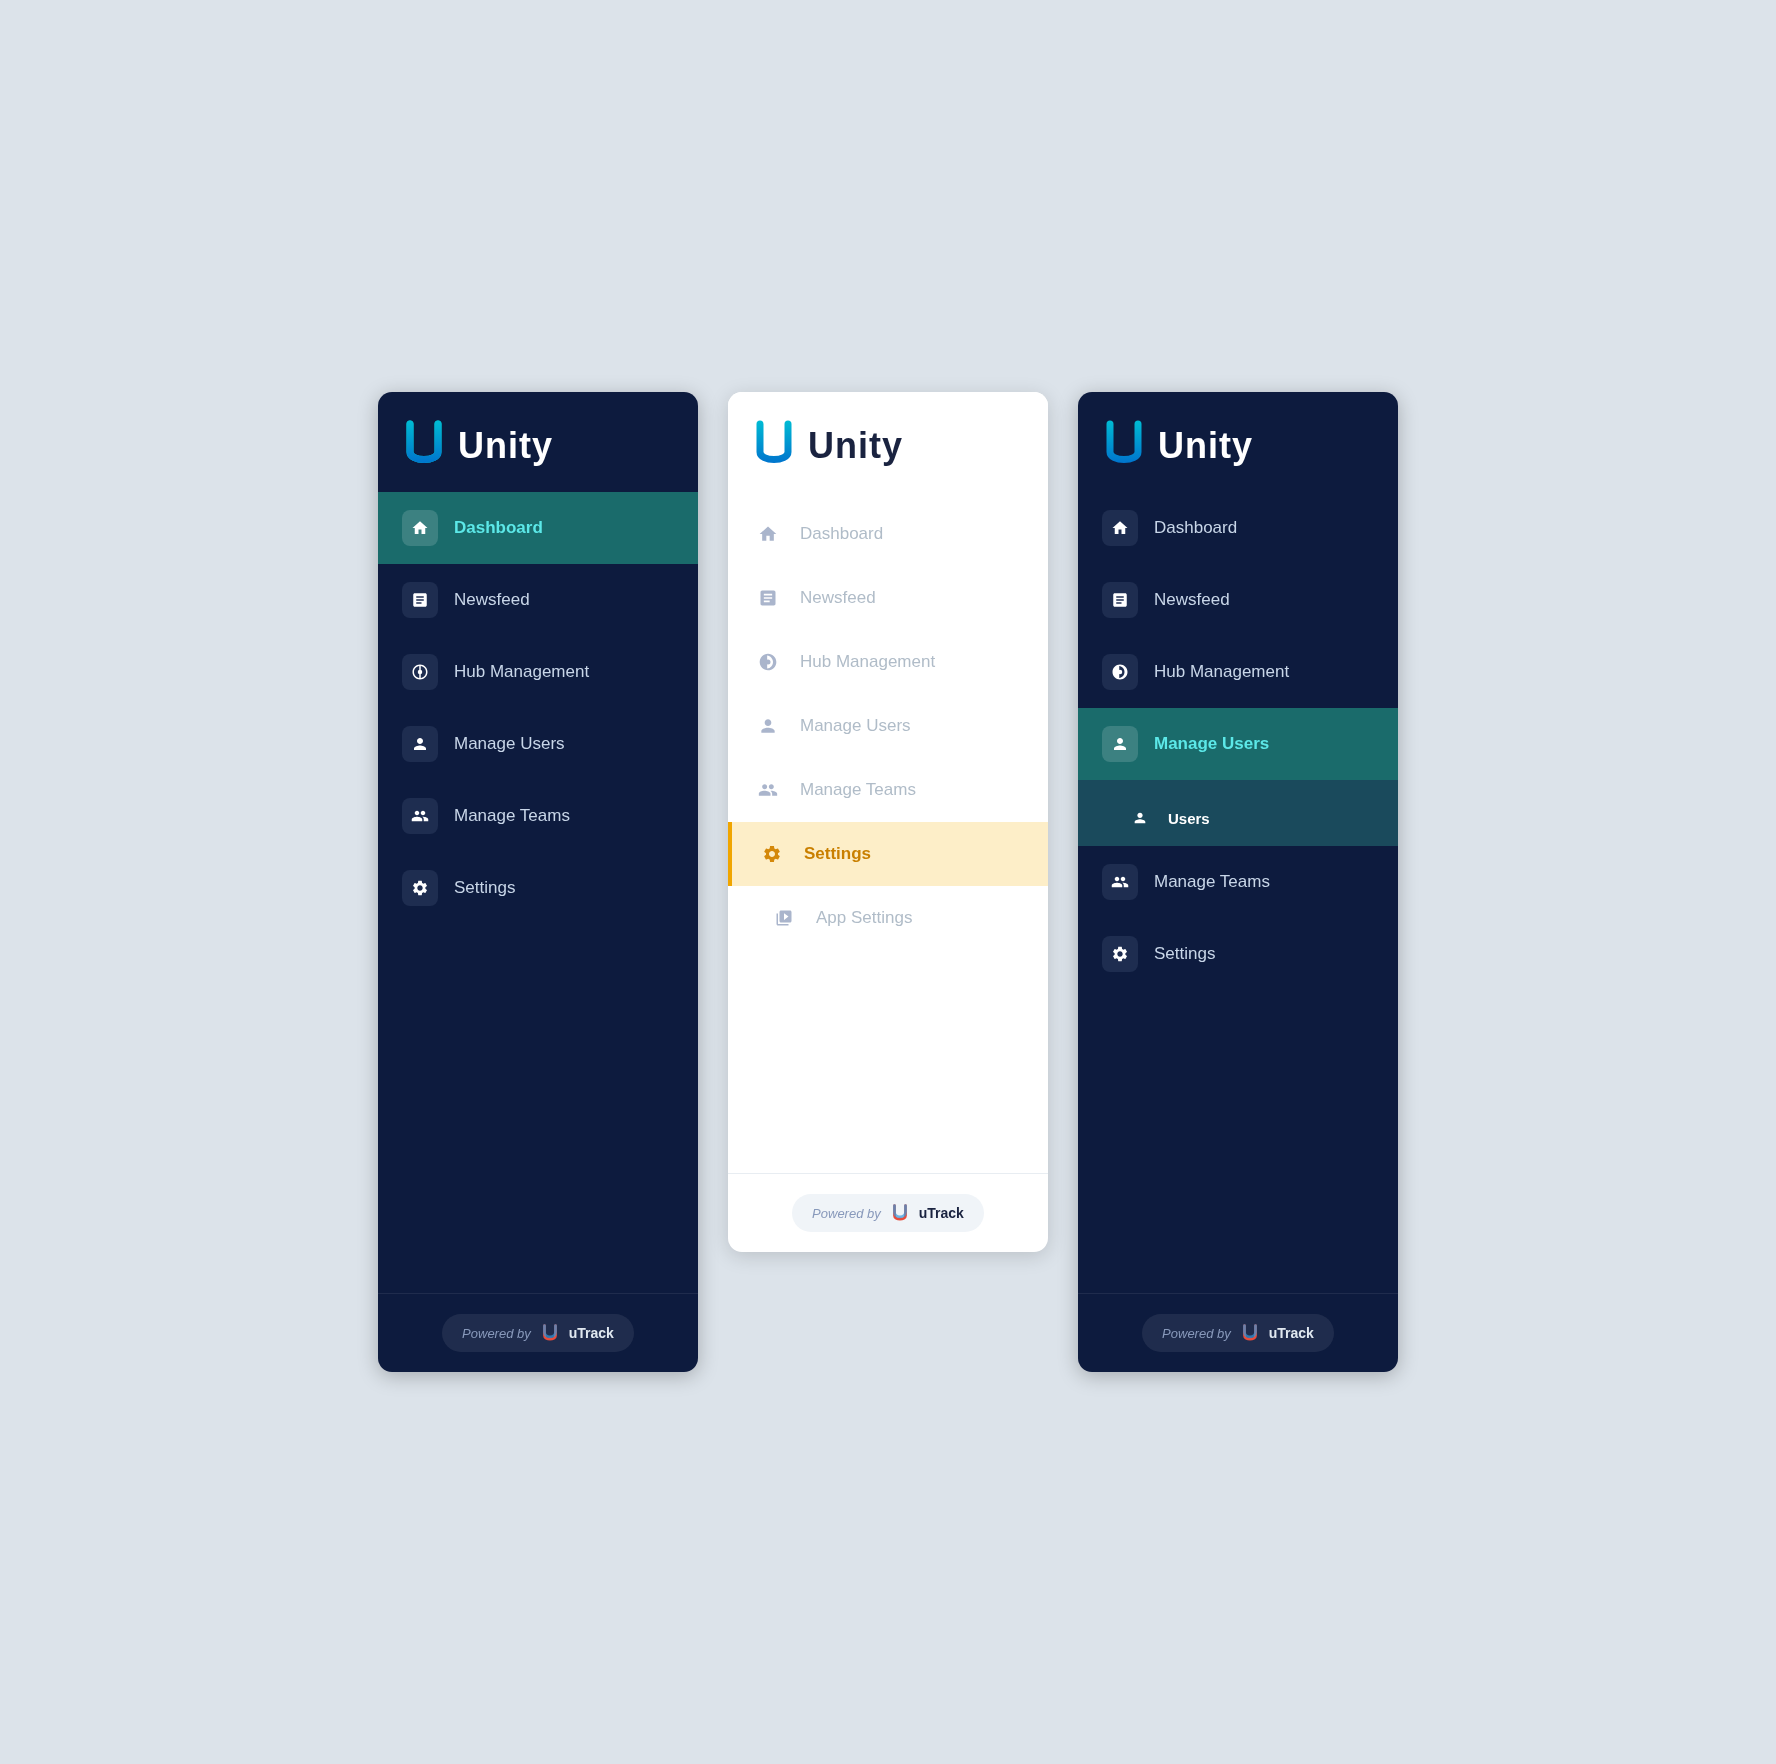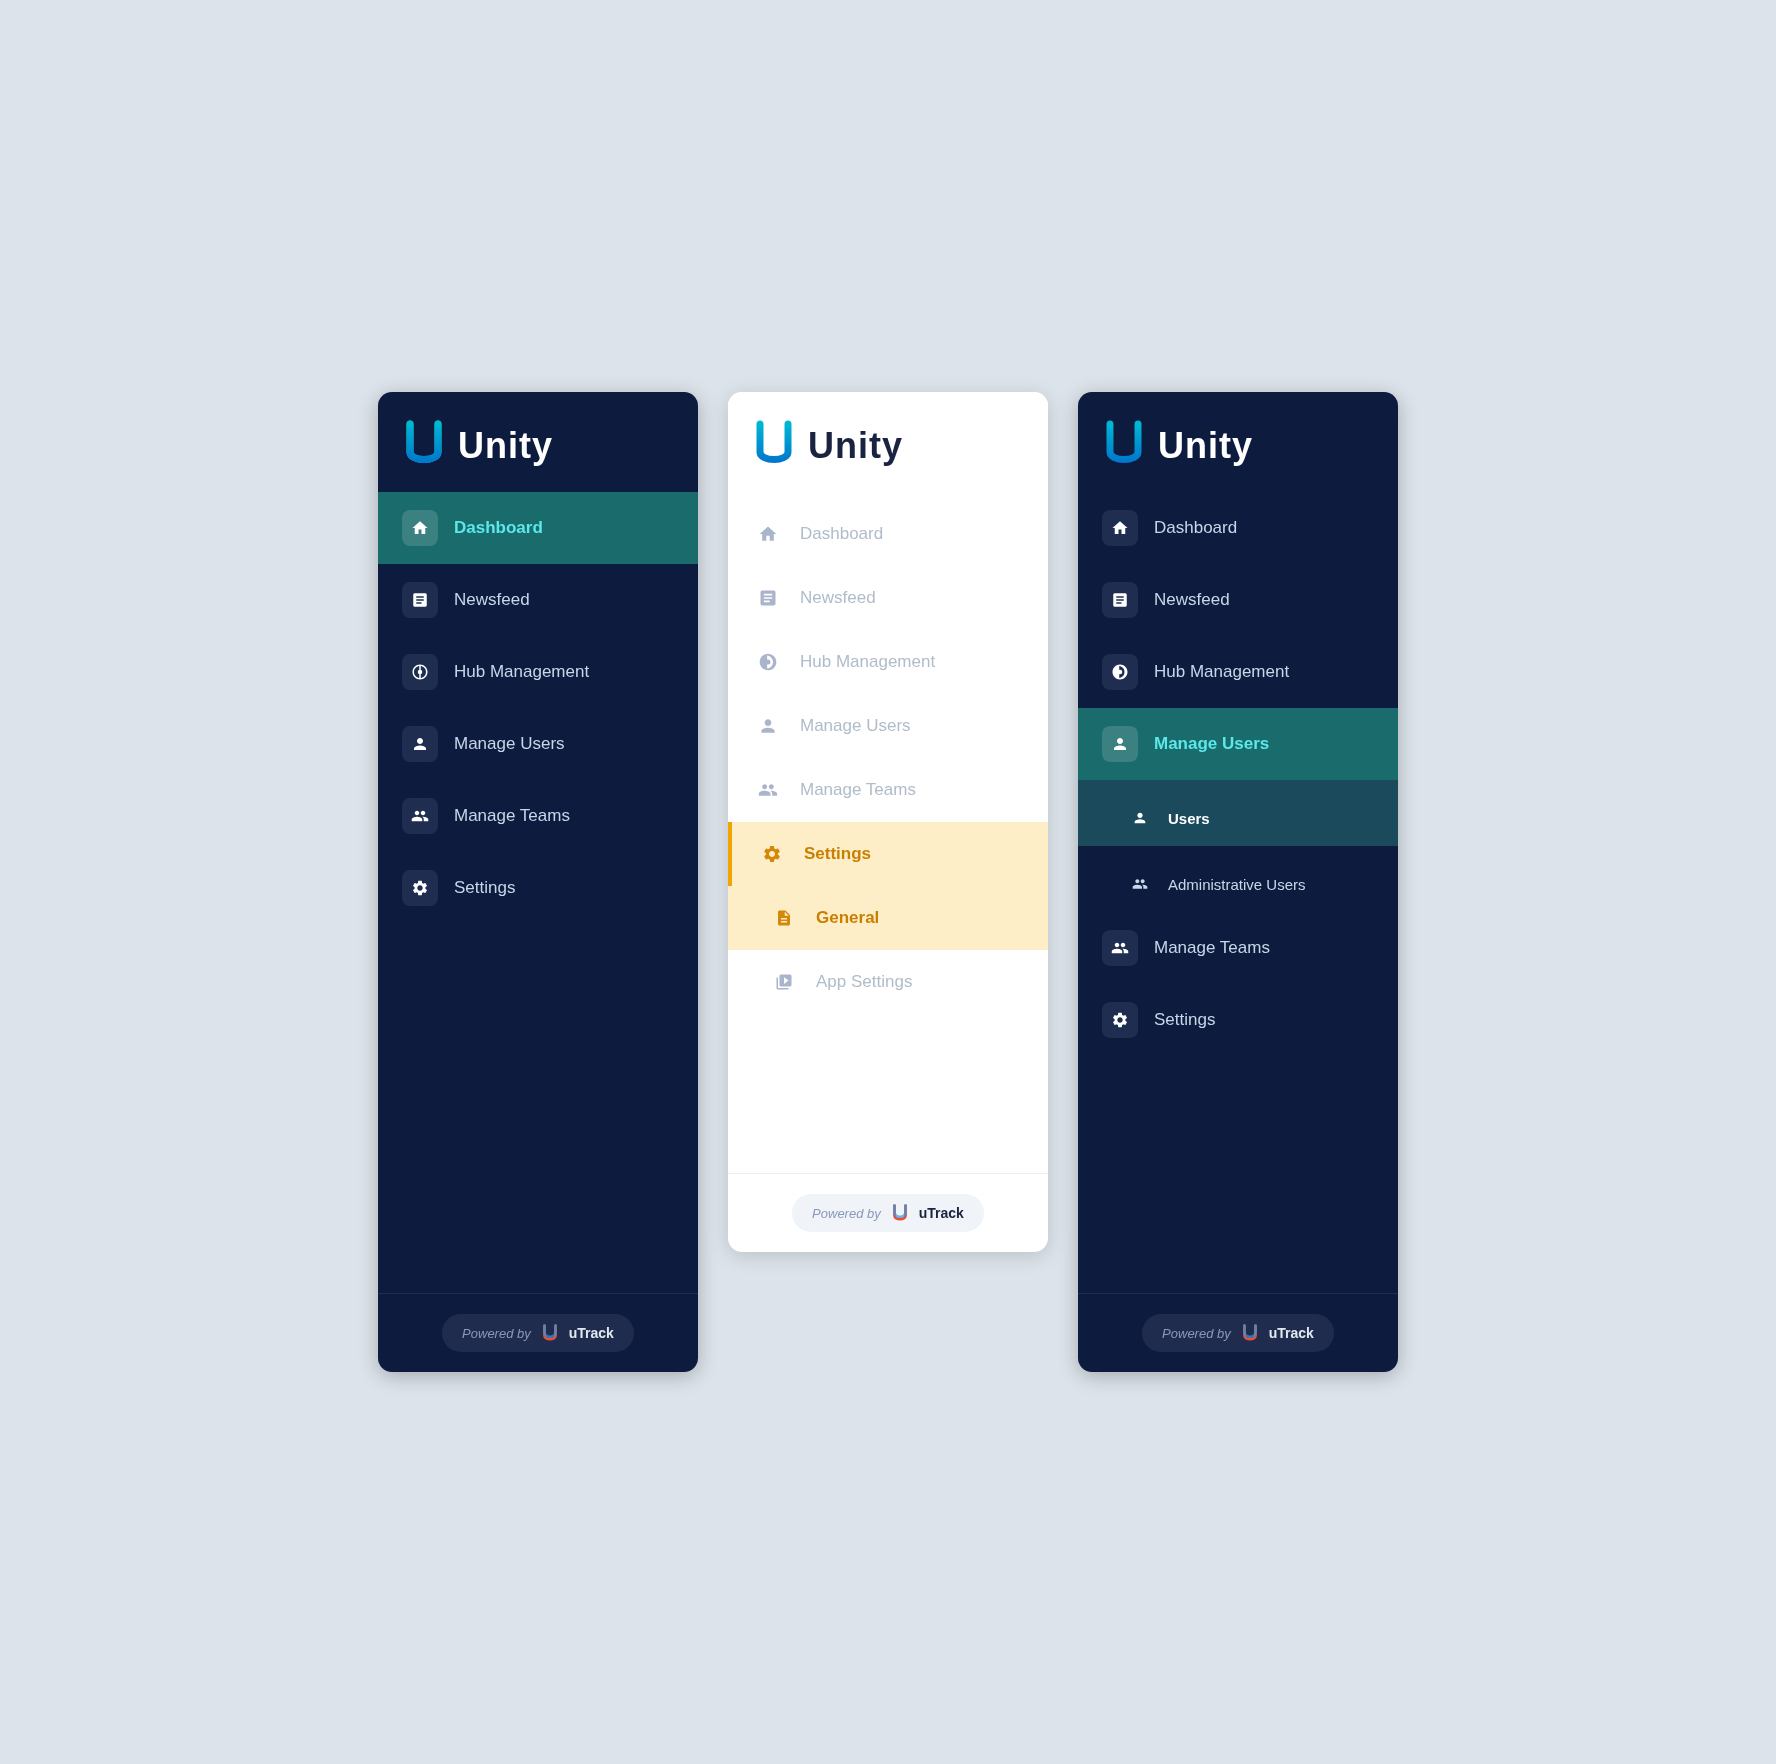--- a/index.html
+++ b/index.html
@@ -442,28 +442,20 @@
 
       <div class="light-nav-item active-settings">
         <div class="light-nav-icon">
           <svg width="20" height="20" viewBox="0 0 24 24" fill="#d4880a">
               <path d="M19.14 12.94c.04-.3.06-.61.06-.94 0-.32-.02-.64-.07-.94l2.03-1.58c.18-.14.23-.41.12-.61l-1.92-3.32c-.12-.22-.37-.29-.59-.22l-2.39.96c-.5-.38-1.03-.7-1.62-.94l-.36-2.54c-.04-.24-.24-.41-.48-.41h-3.84c-.24 0-.43.17-.47.41l-.36 2.54c-.59.24-1.13.57-1.62.94l-2.39-.96c-.22-.08-.47 0-.59.22L2.74 8.87c-.12.21-.08.47.12.61l2.03 1.58c-.05.3-.09.63-.09.94s.02.64.07.94l-2.03 1.58c-.18.14-.23.41-.12.61l1.92 3.32c.12.22.37.29.59.22l2.39-.96c.5.38 1.03.7 1.62.94l.36 2.54c.05.24.24.41.48.41h3.84c.24 0 .44-.17.47-.41l.36-2.54c.59-.24 1.13-.56 1.62-.94l2.39.96c.22.08.47 0 .59-.22l1.92-3.32c.12-.22.07-.47-.12-.61l-2.01-1.58zM12 15.6c-1.98 0-3.6-1.62-3.6-3.6s1.62-3.6 3.6-3.6 3.6 1.62 3.6 3.6-1.62 3.6-3.6 3.6z"></path>
             </svg>
         </div>
         <span class="light-nav-label">Settings</span>
       </div>
 
-      <div class="light-nav-item active-sub-light light-sub-item">
-        <div class="light-nav-icon">
-          <svg width="18" height="18" viewBox="0 0 24 24" fill="#d4880a">
-              <path d="M14 2H6c-1.1 0-1.99.9-1.99 2L4 20c0 1.1.89 2 1.99 2H18c1.1 0 2-.9 2-2V8l-6-6zm2 16H8v-2h8v2zm0-4H8v-2h8v2zm-3-5V3.5L18.5 9H13z"></path>
-            </svg>
-        </div>
-        <span class="light-nav-label">General</span>
-      </div>
 
 
       <div class="light-nav-item light-sub-item">
         <div class="light-nav-icon">
           <svg width="18" height="18" viewBox="0 0 24 24" fill="#aab5cc">
               <path d="M4 6H2v14c0 1.1.9 2 2 2h14v-2H4V6zm16-4H8c-1.1 0-2 .9-2 2v12c0 1.1.9 2 2 2h12c1.1 0 2-.9 2-2V4c0-1.1-.9-2-2-2zm-8 12.5v-9l6 4.5-6 4.5z"></path>
             </svg>
         </div>
         <span class="light-nav-label">App Settings</span>
       </div>
@@ -538,28 +530,20 @@
 
       <div class="sub-nav-item active-sub-dark">
         <div class="nav-icon">
           <svg width="16" height="16" viewBox="0 0 24 24" fill="white">
               <path d="M12 12c2.21 0 4-1.79 4-4s-1.79-4-4-4-4 1.79-4 4 1.79 4 4 4zm0 2c-2.67 0-8 1.34-8 4v2h16v-2c0-2.66-5.33-4-8-4z"></path>
             </svg>
         </div>
         <span class="nav-label">Users</span>
       </div>
 
-      <div class="sub-nav-item">
-        <div class="nav-icon">
-          <svg width="16" height="16" viewBox="0 0 24 24" fill="#c8d6e8">
-              <path d="M16 11c1.66 0 2.99-1.34 2.99-3S17.66 5 16 5c-1.66 0-3 1.34-3 3s1.34 3 3 3zm-8 0c1.66 0 2.99-1.34 2.99-3S9.66 5 8 5C6.34 5 5 6.34 5 8s1.34 3 3 3zm0 2c-2.33 0-7 1.17-7 3.5V19h14v-2.5c0-2.33-4.67-3.5-7-3.5zm8 0c-.29 0-.62.02-.97.05 1.16.84 1.97 1.97 1.97 3.45V19h6v-2.5c0-2.33-4.67-3.5-7-3.5z"></path>
-            </svg>
-        </div>
-        <span class="nav-label">Administrative Users</span>
-      </div>
 
 
 
       <div class="nav-item">
         <div class="nav-icon">
           <svg width="18" height="18" viewBox="0 0 24 24" fill="white">
               <path d="M16 11c1.66 0 2.99-1.34 2.99-3S17.66 5 16 5c-1.66 0-3 1.34-3 3s1.34 3 3 3zm-8 0c1.66 0 2.99-1.34 2.99-3S9.66 5 8 5C6.34 5 5 6.34 5 8s1.34 3 3 3zm0 2c-2.33 0-7 1.17-7 3.5V19h14v-2.5c0-2.33-4.67-3.5-7-3.5zm8 0c-.29 0-.62.02-.97.05 1.16.84 1.97 1.97 1.97 3.45V19h6v-2.5c0-2.33-4.67-3.5-7-3.5z"></path>
             </svg>
         </div>
         <span class="nav-label">Manage Teams</span>

